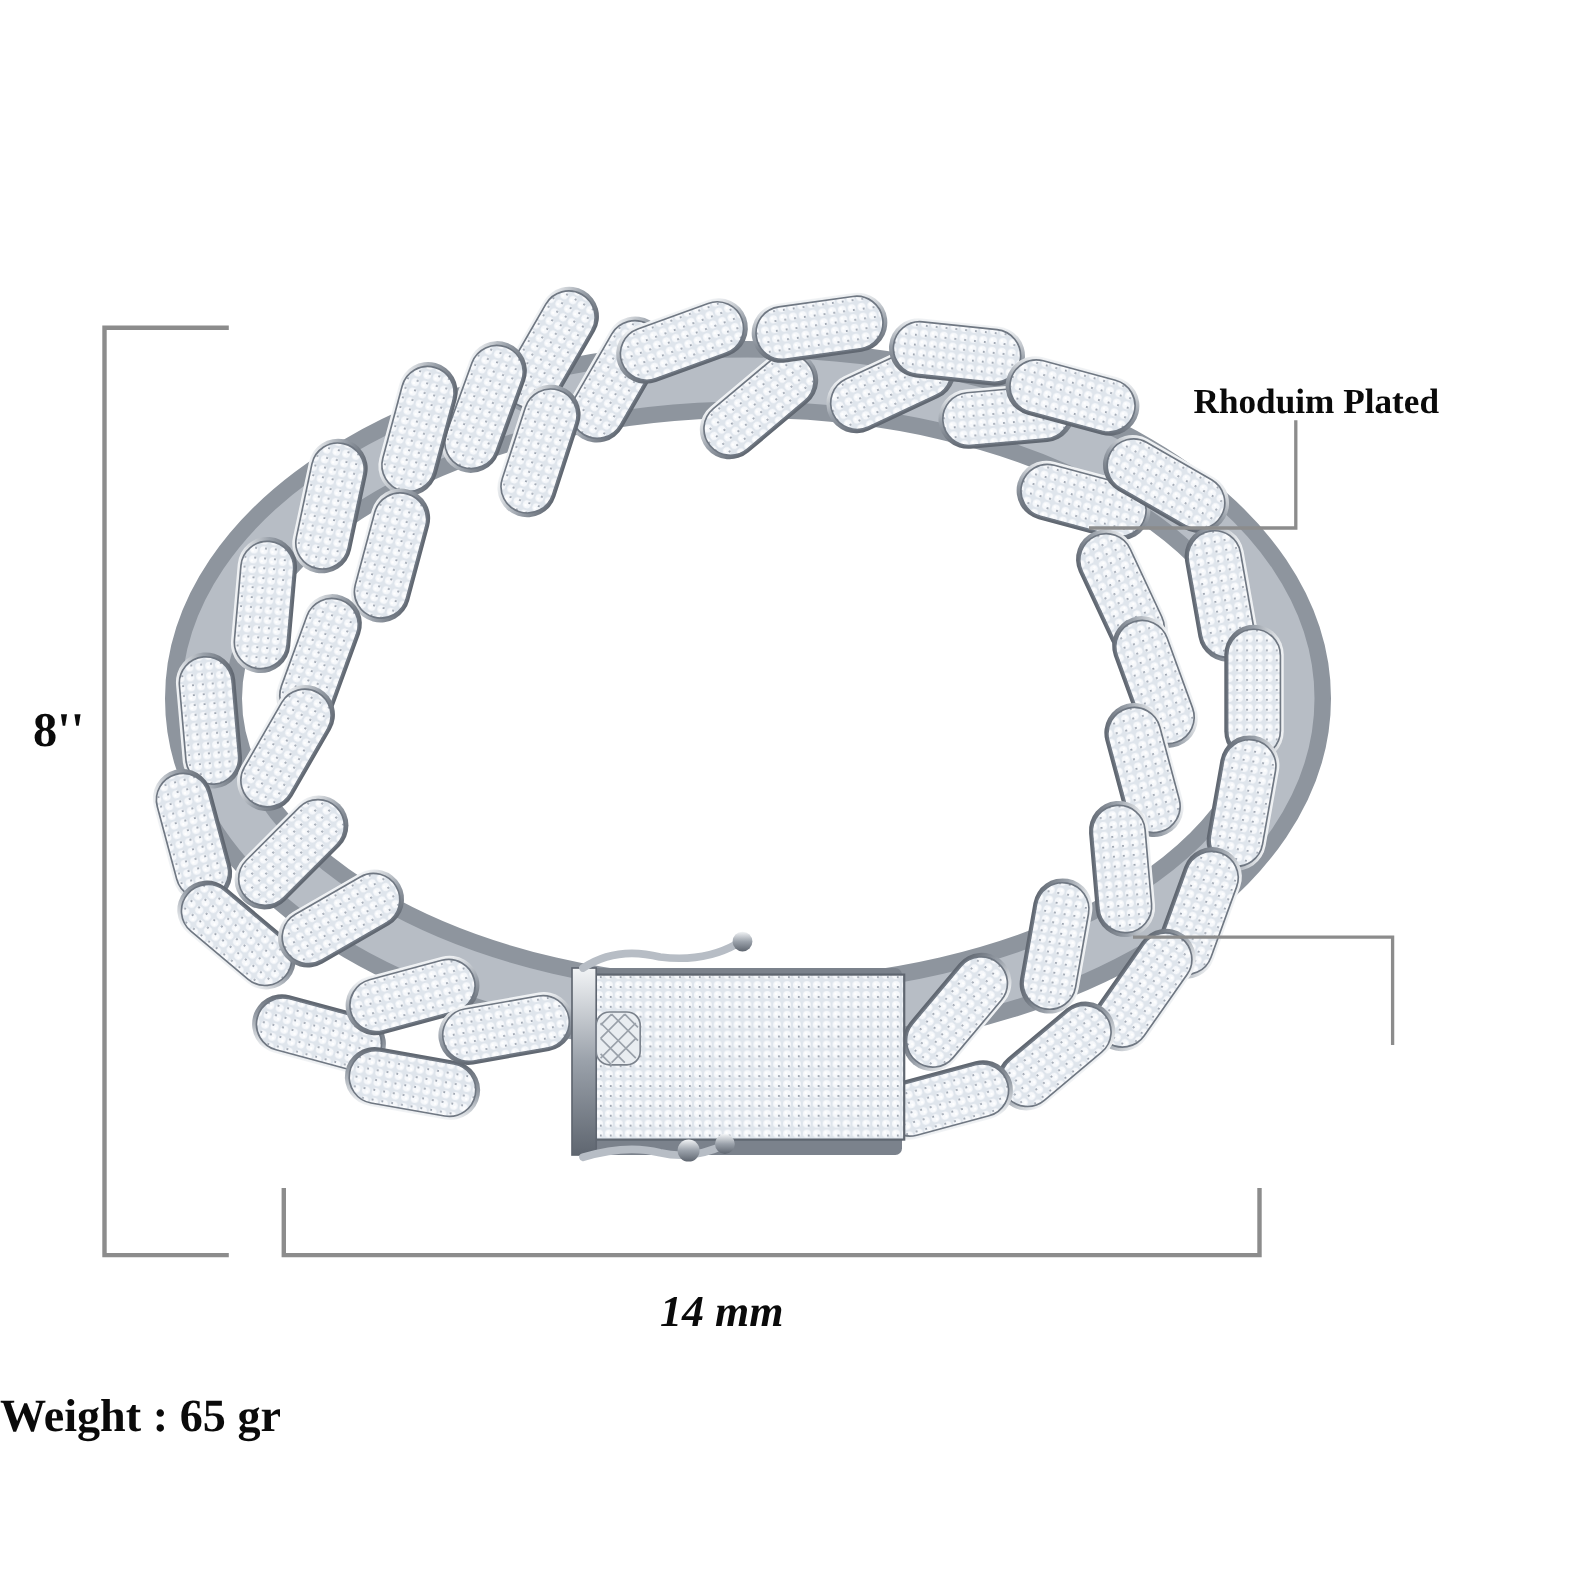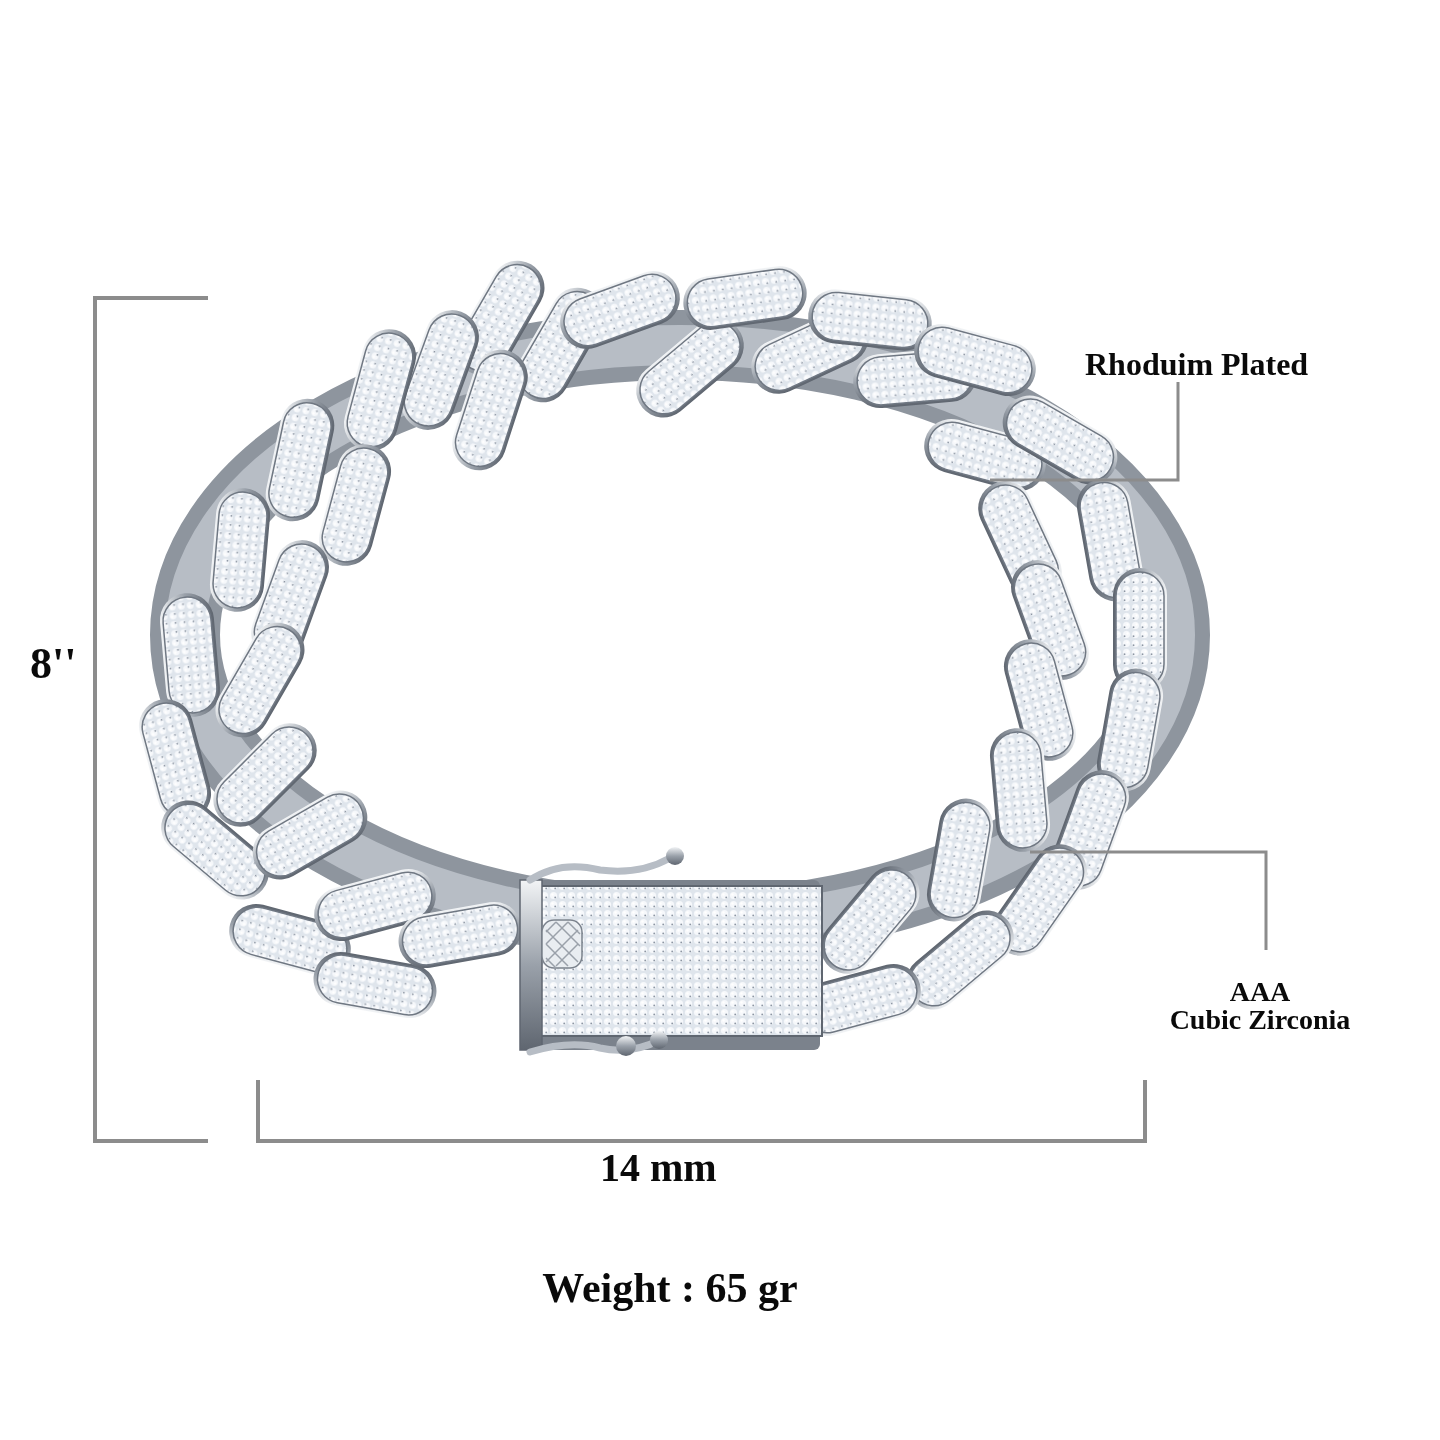--- a/index.html
+++ b/index.html
@@ -24,26 +24,26 @@
       color: #0a0a0a;
       font-weight: bold;
       white-space: nowrap;
       line-height: 1;
     }
     .label-height {
       left: 30px; top: 642px;
       font-size: 44px;
     }
     .label-width {
-      left: 600px; top: 1148px;
+      left: 600px; top: 1172px;
       font-size: 40px;
+      font-style: italic;
     }
     .label-weight {
       left: 0; width: 1340px; top: 1267px;
-      text-align: center;
       font-size: 42px;
     }
     .label-plating {
       left: 1085px; top: 348px;
       font-size: 32px;
     }
     .label-stones {
       left: 1130px; top: 978px;
       width: 260px;
       text-align: center;
@@ -155,18 +155,14 @@
       <path d="M1178 382 L1178 480 L990 480"></path>
     </g>
     <g stroke="#8c8c8c" stroke-width="3" fill="none">
       <path d="M1030 852 L1266 852 L1266 950"></path>
     </g>
   </svg>
 
   <div class="label label-height">8''</div>
   <div class="label label-width">14 mm</div>
   <div class="label label-plating">Rhoduim Plated</div>
-  <div class="label label-stones">
-    <span>AAA</span>
-    <span>Cubic Zirconia</span>
-  </div>
   <div class="label label-weight">Weight : 65 gr</div>
 </div>
 
 </body></html>

